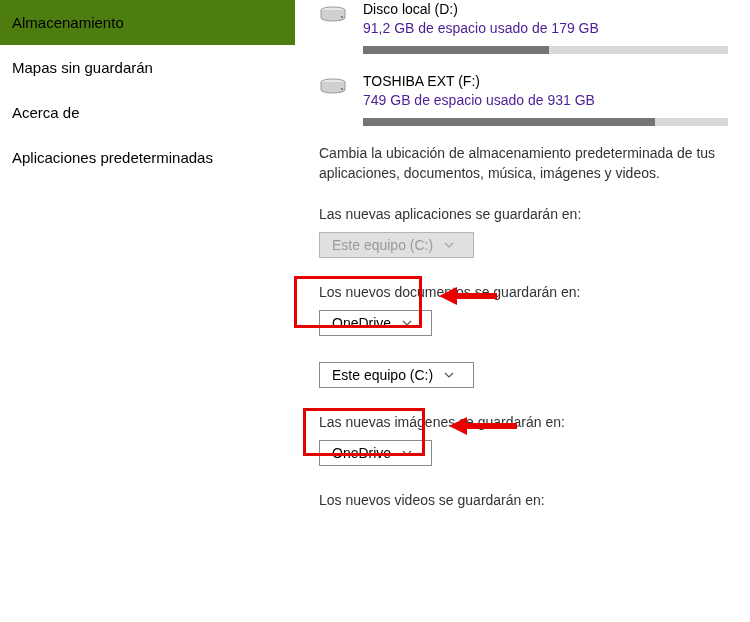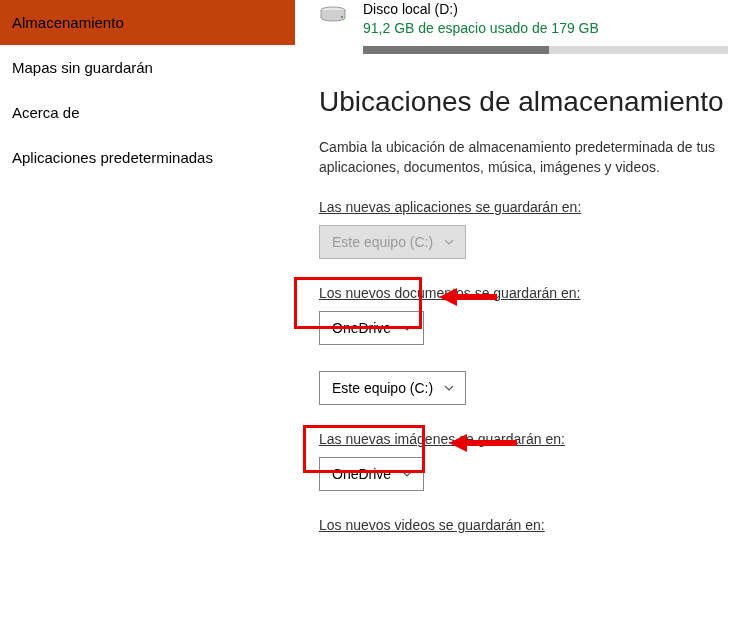--- a/index.html
+++ b/index.html
@@ -22,64 +22,64 @@
     padding-top: 0;
   }
   .sidebar-item {
     height: 45px;
     display: flex;
     align-items: center;
     padding-left: 12px;
     font-size: 15px;
     cursor: pointer;
   }
-  .sidebar-item.selected { background: #c2410c; }
+  .sidebar-item.selected { background: #4d7c0f; }
   .main {
     flex: 1;
     padding: 0 22px 0 24px;
     display: flex;
     flex-direction: column;
   }
   .drive-row {
     display: flex;
     align-items: flex-start;
     gap: 16px;
     margin-bottom: 18px;
   }
   .drive-icon { width: 28px; height: 20px; margin-top: 6px; }
   .drive-info { flex: 1; }
   .drive-title { font-size: 14px; line-height: 1.3; }
-  .drive-sub { font-size: 14px; color: #15803d; margin-top: 2px; }
+  .drive-sub { font-size: 14px; color: #4c1d95; margin-top: 2px; }
   .progress {
     width: 100%;
     height: 8px;
     background: #d9d9d9;
     margin-top: 10px;
     position: relative;
     overflow: hidden;
   }
   .progress-fill {
     position: absolute; left: 0; top: 0; bottom: 0;
     background: #757575;
   }
   h2.section-title {
     font-weight: 300;
     font-size: 28px;
     color: #222;
     margin-top: 14px;
     margin-bottom: 20px;
   }
   .section-desc { font-size: 14px; color: #333; max-width: 400px; line-height: 1.4; margin-bottom: 22px; }
-  .field-label { font-size: 14px; color: #333; margin-bottom: 10px; text-decoration: underline; }
+  .field-label { font-size: 14px; color: #333; margin-bottom: 10px; }
   .select-box {
     display: inline-flex;
     align-items: center;
     border: 1px solid #888;
-    height: 34px;
-    padding: 0 10px 0 12px;
+    height: 26px;
+    padding: 0 18px 0 12px;
     background: #fff;
     cursor: pointer;
     font-size: 14px;
     gap: 10px;
     user-select: none;
   }
   .select-box.disabled {
     background: #e0e0e0;
     color: #9a9a9a;
     border-color: #b5b5b5;
@@ -130,22 +130,37 @@
       </span>
       <div class="drive-info">
         <div class="drive-title">Disco local (D:)</div>
         <div class="drive-sub">91,2 GB de espacio usado de 179 GB</div>
         <div class="progress">
           <div class="progress-fill" style="width:51%"></div>
         </div>
       </div>
     </div>
 
-
-    <h2 class="section-title">Ubicaciones de almacenamiento</h2>
+    <div class="drive-row">
+      <span class="drive-icon">
+        <svg class="drive-svg" viewBox="0 0 28 20" width="28" height="20">
+          <ellipse cx="14" cy="4" rx="12" ry="3" fill="#e8e8e8" stroke="#999"></ellipse>
+          <path d="M2 4 v8 a12 3 0 0 0 24 0 v-8" fill="#d0d0d0" stroke="#999"></path>
+          <rect x="22" y="10" width="2" height="2" fill="#5aa05a"></rect>
+        </svg>
+      </span>
+      <div class="drive-info">
+        <div class="drive-title">TOSHIBA EXT (F:)</div>
+        <div class="drive-sub">749 GB de espacio usado de 931 GB</div>
+        <div class="progress">
+          <div class="progress-fill" style="width:80%"></div>
+        </div>
+      </div>
+    </div>
+
     <p class="section-desc">Cambia la ubicación de almacenamiento predeterminada de tus aplicaciones, documentos, música, imágenes y videos.</p>
 
     <div class="field-block">
       <div class="field-label">Las nuevas aplicaciones se guardarán en:</div>
       <div class="select-box disabled">
         <span>Este equipo (C:)</span>
         <span class="chev">
           <svg width="10" height="6" viewBox="0 0 10 6">
               <path d="M1 1 L5 5 L9 1" fill="none" stroke="#a0a0a0" stroke-width="1.2"></path>
             </svg>

